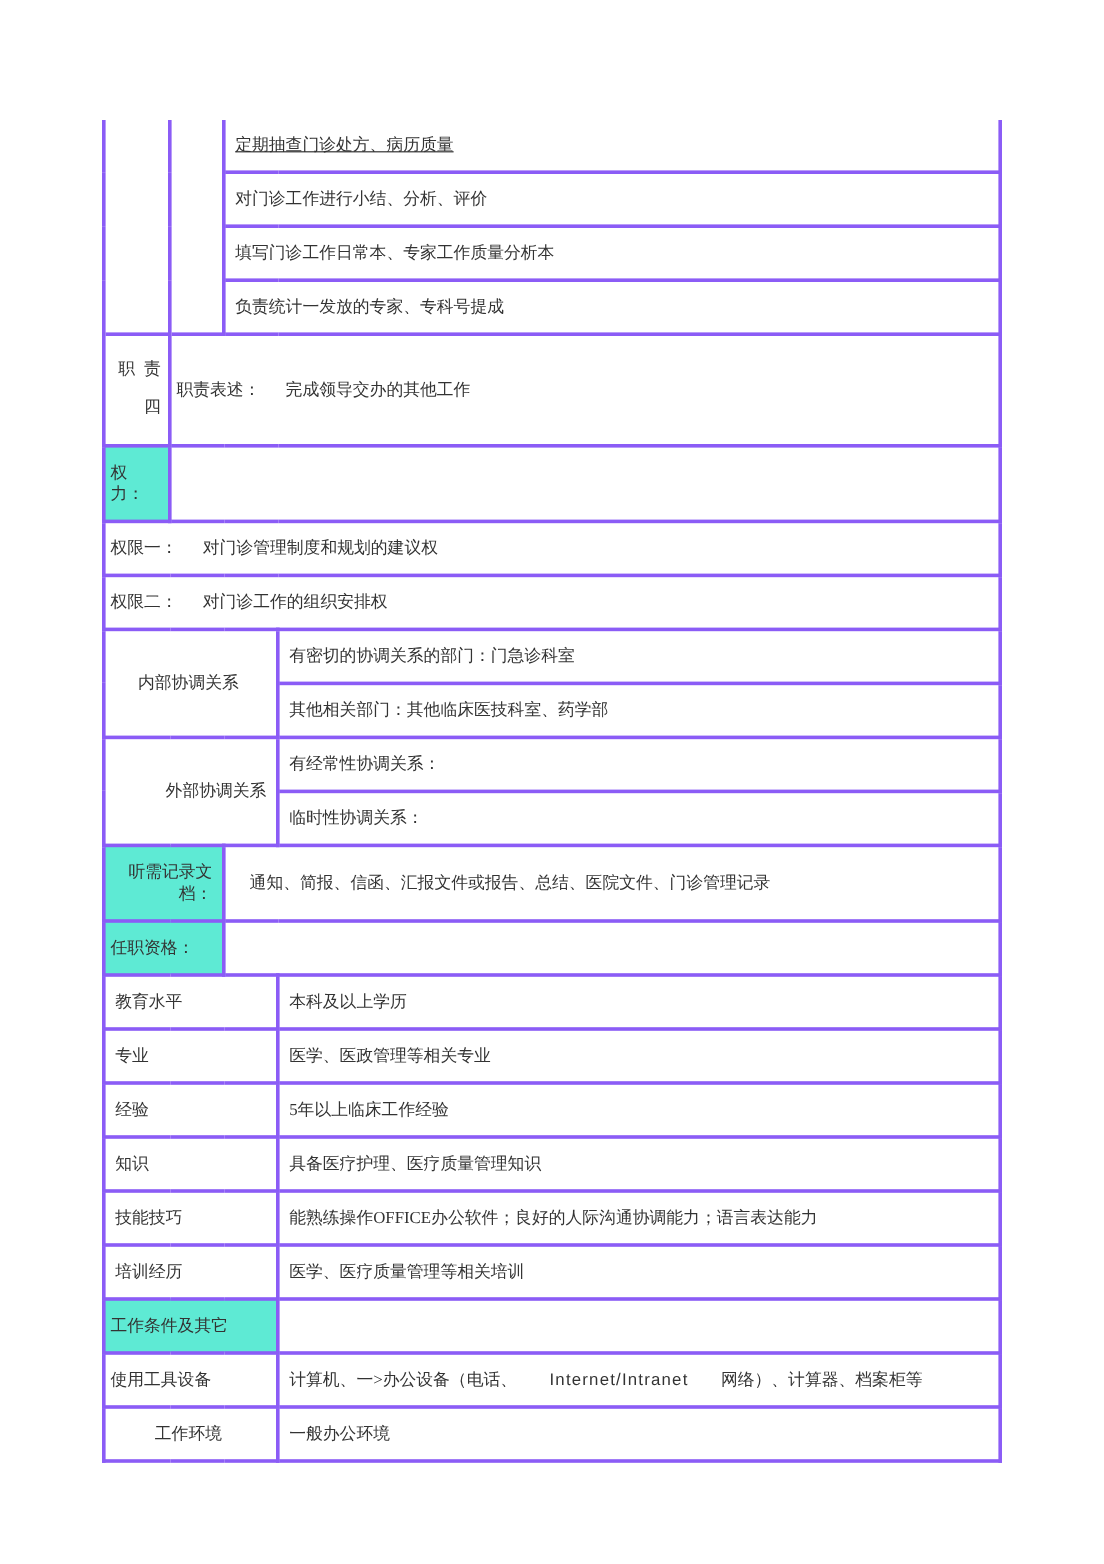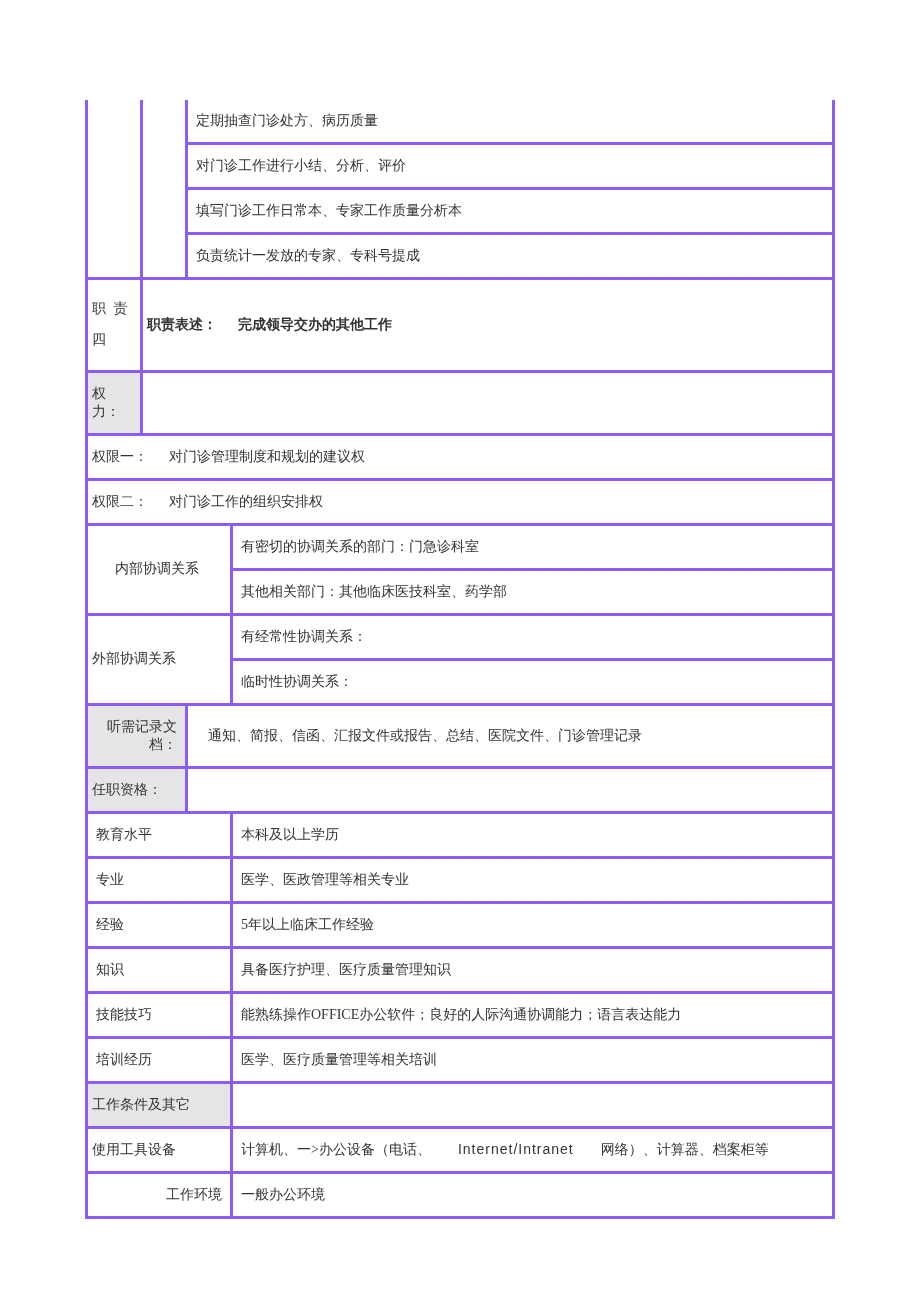--- a/index.html
+++ b/index.html
@@ -23,29 +23,28 @@
       border: 3px solid #8b5cf6;
       padding: 12px 8px;
       vertical-align: middle;
     }
     .label-col {
       width: 100px;
       margin-top: 20px;
     }
     .label-col-narrow {
       width: 55px;
-      text-align: left;
+      text-align: right;
       letter-spacing: 2px;
     }
     .gray-bg {
-      background: #e5e5e5;
+      background: #5eead4;
     }
     .duty-desc {
       padding-left: 4px;
-      font-weight: bold;
     }
     .internet {
       font-family: Liberation Sans, sans-serif;
       letter-spacing: 1px;
     }
   </style>
 </head>
 <body>
 
 <table>
@@ -53,21 +52,21 @@
     <col style="width:55px">
     <col style="width:45px">
     <col style="width:45px">
     <col>
   </colgroup>
 
   <tbody>
       <tr>
     <td rowspan="4" style="border-bottom:1px solid #999; border-top:none;"></td>
     <td rowspan="4" style="border-top:none;"></td>
-    <td colspan="2" style="border-top:none;">定期抽查门诊处方、病历质量</td>
+    <td colspan="2" style="border-top:none;text-decoration:underline;">定期抽查门诊处方、病历质量</td>
   </tr>
   <tr>
     <td colspan="2">对门诊工作进行小结、分析、评价</td>
   </tr>
   <tr>
     <td colspan="2">填写门诊工作日常本、专家工作质量分析本</td>
   </tr>
   <tr>
     <td colspan="2">负责统计一发放的专家、专科号提成</td>
   </tr>
@@ -104,21 +103,21 @@
 
   <tr>
     <td colspan="3" rowspan="2" style="text-align:center; padding-left:4px;">内部协调关系</td>
     <td>有密切的协调关系的部门：门急诊科室</td>
   </tr>
   <tr>
     <td>其他相关部门：其他临床医技科室、药学部</td>
   </tr>
 
   <tr>
-    <td colspan="3" rowspan="2" style="text-align:left; padding-left:4px;">外部协调关系</td>
+    <td colspan="3" rowspan="2" style="text-align:right; padding-left:4px;">外部协调关系</td>
     <td>有经常性协调关系：</td>
   </tr>
   <tr>
     <td>临时性协调关系：</td>
   </tr>
 
   <tr>
     <td colspan="2" class="gray-bg" style="padding-left:4px;text-align:right;">听需记录文档：</td>
     <td colspan="2" style="padding-left:20px;margin-top:32px;">
       <span>通知、简报、信函、汇报文件或报告、总结、医院文件、门诊管理记录</span>
@@ -165,18 +164,18 @@
     <td>
       <span>计算机、一&gt;办公设备（电话、</span>
       <span style="display:inline-block; width:20px;"></span>
       <span class="internet">Internet/Intranet</span>
       <span style="display:inline-block; width:20px;"></span>
       <span>网络）、计算器、档案柜等</span>
     </td>
   </tr>
 
   <tr>
-    <td colspan="3" style="text-align:right; padding-left:4px;">工作环境</td>
+    <td colspan="3" style="text-align:center; padding-left:4px;">工作环境</td>
     <td>一般办公环境</td>
   </tr>
 
 </tbody>
   </table>
 
 </body></html>

